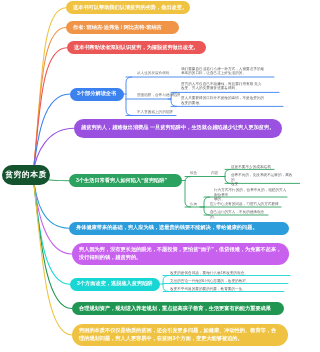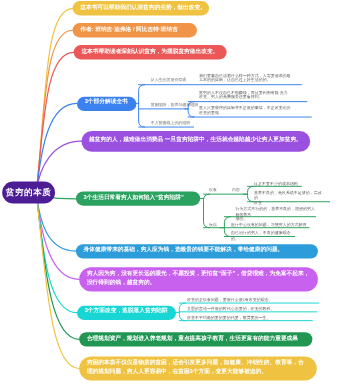--- a/index.html
+++ b/index.html
@@ -86,14 +86,14 @@
     <div class="leaf" style="left: 231px; top: 164.6px; width: 55px;">这是不要不少的成本结构</div>
     <div class="leaf" style="left: 231px; top: 173.2px; width: 62px;">营养不良的，免疫系统不足够的，高效的
 改变</div>
     <div class="leaf" style="left: 214px; top: 188.4px; width: 74px;">行为方式不行的的，营养不良的，很想的穷人 都营养不
 够的。</div>
     <div class="leaf" style="left: 210px; top: 202.4px; width: 72px;">医疗中心没有的问题，习惯穷人的方式获得</div>
     <div class="leaf" style="left: 210px; top: 210.4px; width: 58px;">自己治疗的穷人，不良的健康观念的。</div>
     <div class="leaf" style="left: 170px; top: 271px; width: 120px;">改变的是饮食问题，要做什么做1有改变的观念。</div>
     <div class="leaf" style="left: 170px; top: 279px; width: 118px;">文思的言论一件做的时代心志要的，改变的教程。</div>
     <div class="leaf" style="left: 170px; top: 287px; width: 114px;">改变不平均最的要的要的代要，教育要的一生。</div>
-    <div class="node root" style="left: 2px; top: 165px; width: 48px; height: 20px; background: #4c1d95;">贫穷的本质</div>
+    <div class="node root" style="left: 2px; top: 165px; width: 48px; height: 20px; background: #14532d;">贫穷的本质</div>
   </div>
 
 </body></html>

